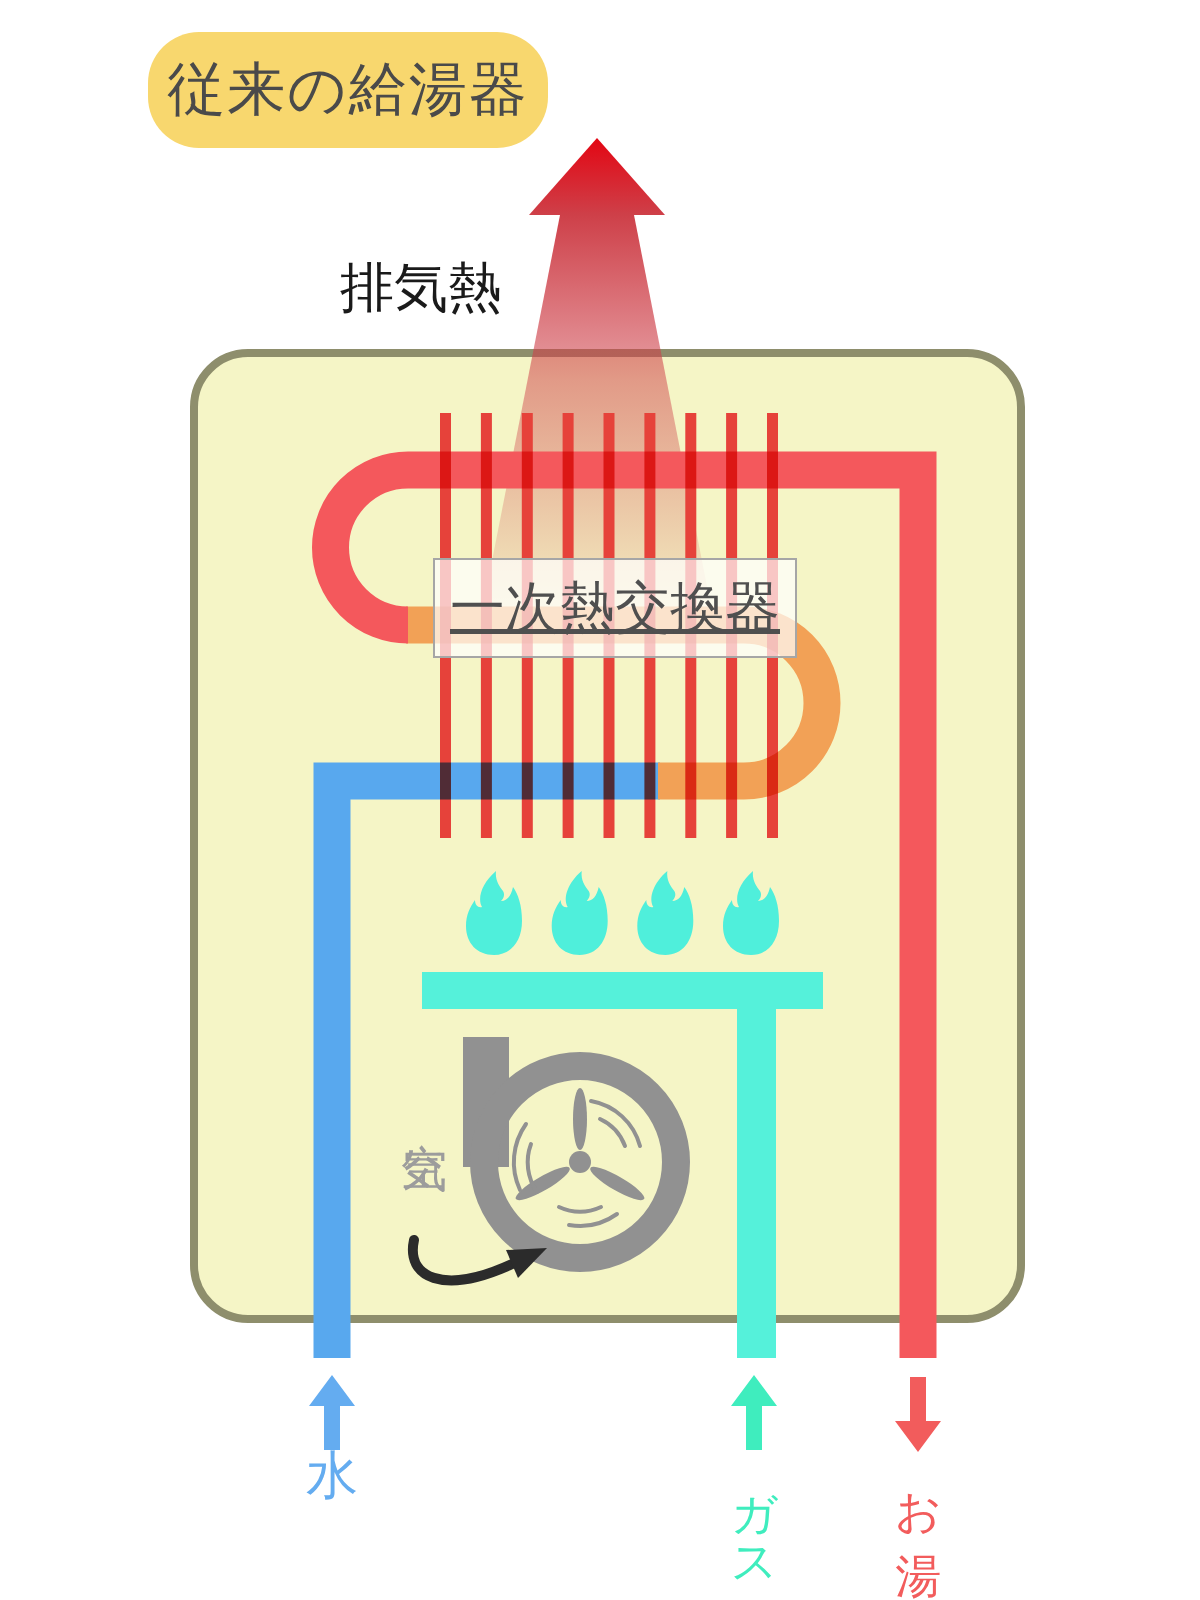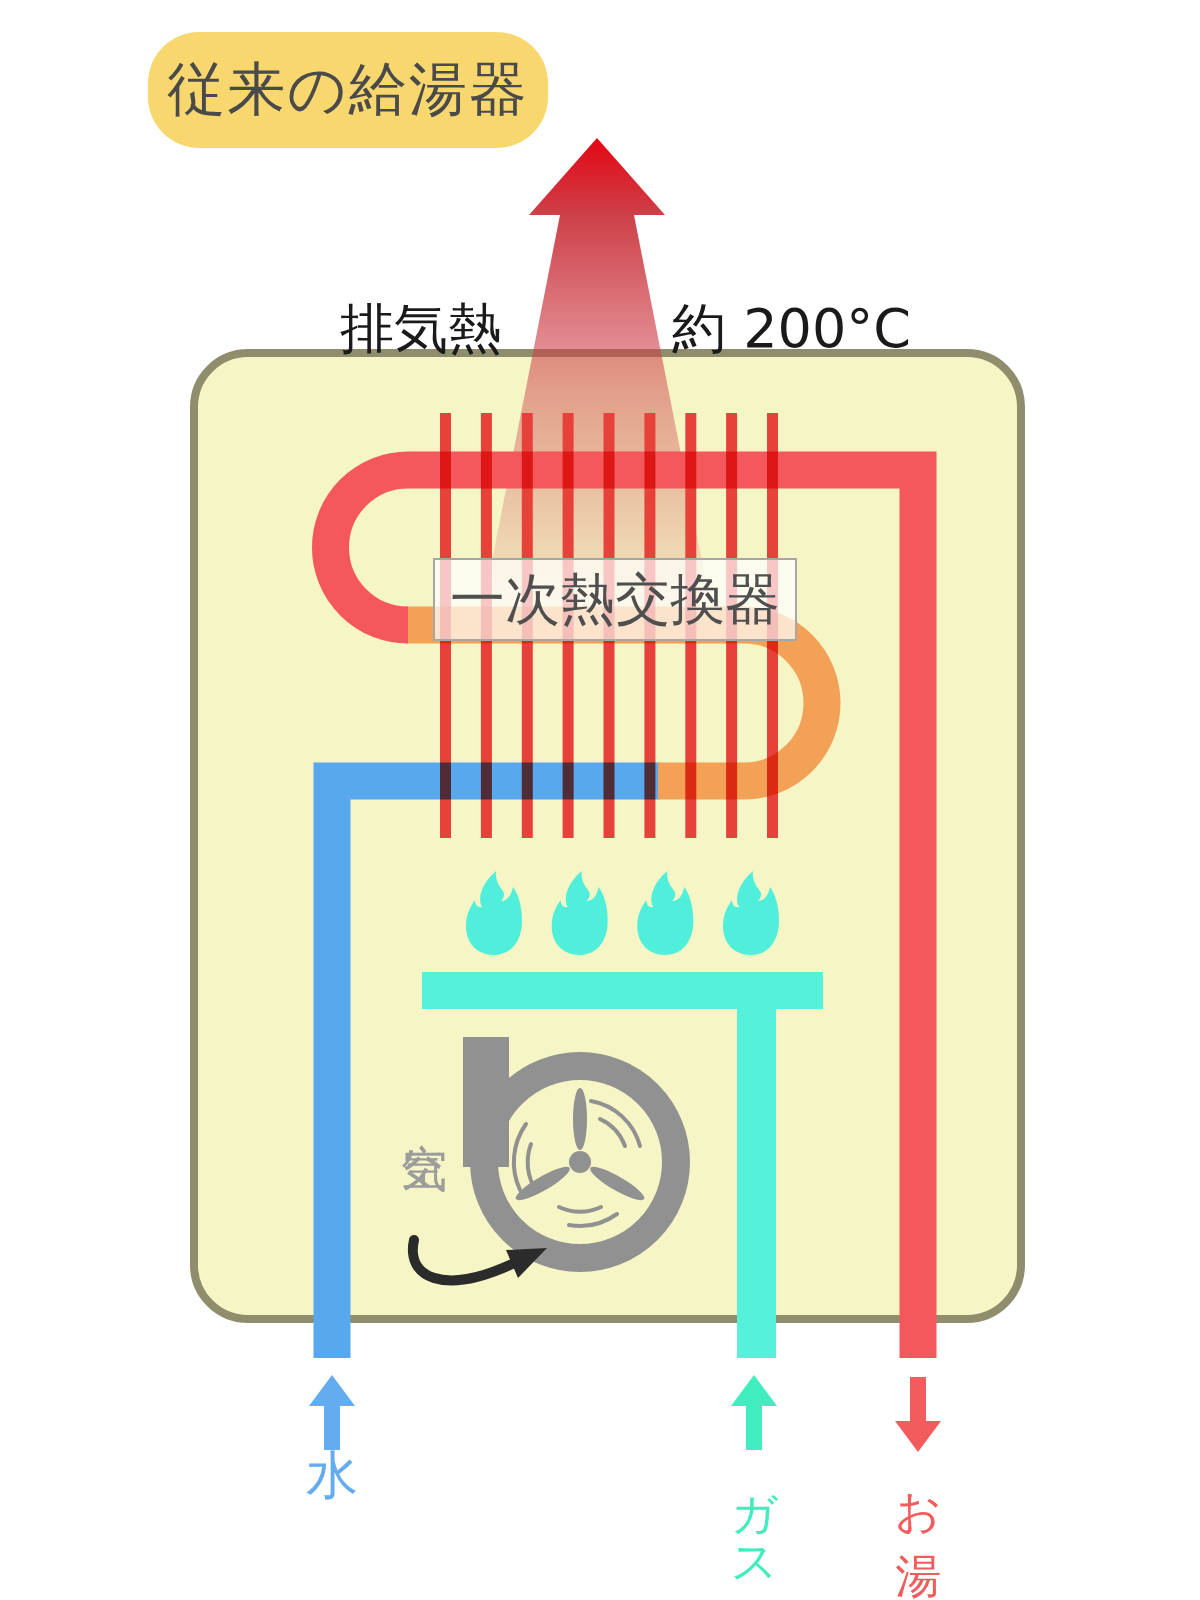--- a/index.html
+++ b/index.html
@@ -19,56 +19,55 @@
     font-family:"DejaVu Sans","Liberation Sans",sans-serif;
   }
   .badge{
     position:absolute;left:148px;top:32px;width:400px;height:116px;border-radius:51px;
     background:var(--c-badge-bg);color:var(--c-badge-text);
     display:flex;align-items:center;justify-content:center;
     font-size:58px;letter-spacing:2px;z-index:5;white-space:nowrap;
   }
   .exh{
     position:absolute;top:252px;font-size:54px;color:var(--c-text);
-    white-space:nowrap;z-index:5;margin-top:41px;
+    white-space:nowrap;z-index:5;
   }
   .exh.left{left:340px;}
   .exh.right{left:672px;}
   .unit-box{
     position:absolute;left:190px;top:349px;width:835px;height:974px;box-sizing:border-box;
     background:var(--c-box-fill);border:8px solid var(--c-box-border);border-radius:58px;
     z-index:1;
   }
   svg.overlay{position:absolute;left:0;top:0;z-index:3;}
   .hx-label{
-    position:absolute;left:433px;top:558px;width:364px;height:83px;box-sizing:border-box;
+    position:absolute;left:433px;top:558px;width:364px;height:100px;box-sizing:border-box;
     background:rgba(255,255,255,0.70);border:2px solid #A6A6A6;
     display:flex;align-items:center;justify-content:center;
-    font-size:55px;color:var(--c-hx-text);z-index:4;white-space:nowrap;
+    font-size:55px;color:var(--c-hx-text);z-index:4;white-space:nowrap;text-decoration:underline;
   }
   .air-label{
     position:absolute;left:394px;top:1106px;font-size:46px;color:var(--c-gray-text);
     writing-mode:vertical-rl;text-orientation:upright;letter-spacing:8px;z-index:4;
   }
   .port-label{position:absolute;z-index:4;line-height:1.05;}
   .port-label.water{left:282px;top:1448px;width:100px;text-align:center;font-size:52px;color:var(--c-water);}
   .port-label.gas{left:731px;top:1460px;font-size:46px;color:var(--c-gas);writing-mode:vertical-rl;text-orientation:upright;letter-spacing:6px;}
   .port-label.hot{left:895px;top:1460px;font-size:46px;color:var(--c-hot);writing-mode:vertical-rl;text-orientation:upright;letter-spacing:6px;}
 </style>
 </head>
 <body>
 
 <div class="canvas">
 
   <div class="badge">
     <span>従来の給湯器</span>
   </div>
 
   <div class="exh left">排気熱</div>
-  <div class="exh right">約 200°C</div>
 
   <div class="unit-box"></div>
 
   <svg class="overlay" width="1200" height="1600" viewBox="0 0 1200 1600">
     <defs>
       <linearGradient id="gHead" x1="0" y1="138" x2="0" y2="215" gradientUnits="userSpaceOnUse">
         <stop offset="0" style="stop-color:var(--c-arrow-top)"></stop>
         <stop offset="1" style="stop-color:var(--c-arrow-mid)"></stop>
       </linearGradient>
       <linearGradient id="gBeam" x1="0" y1="215" x2="0" y2="690" gradientUnits="userSpaceOnUse">

